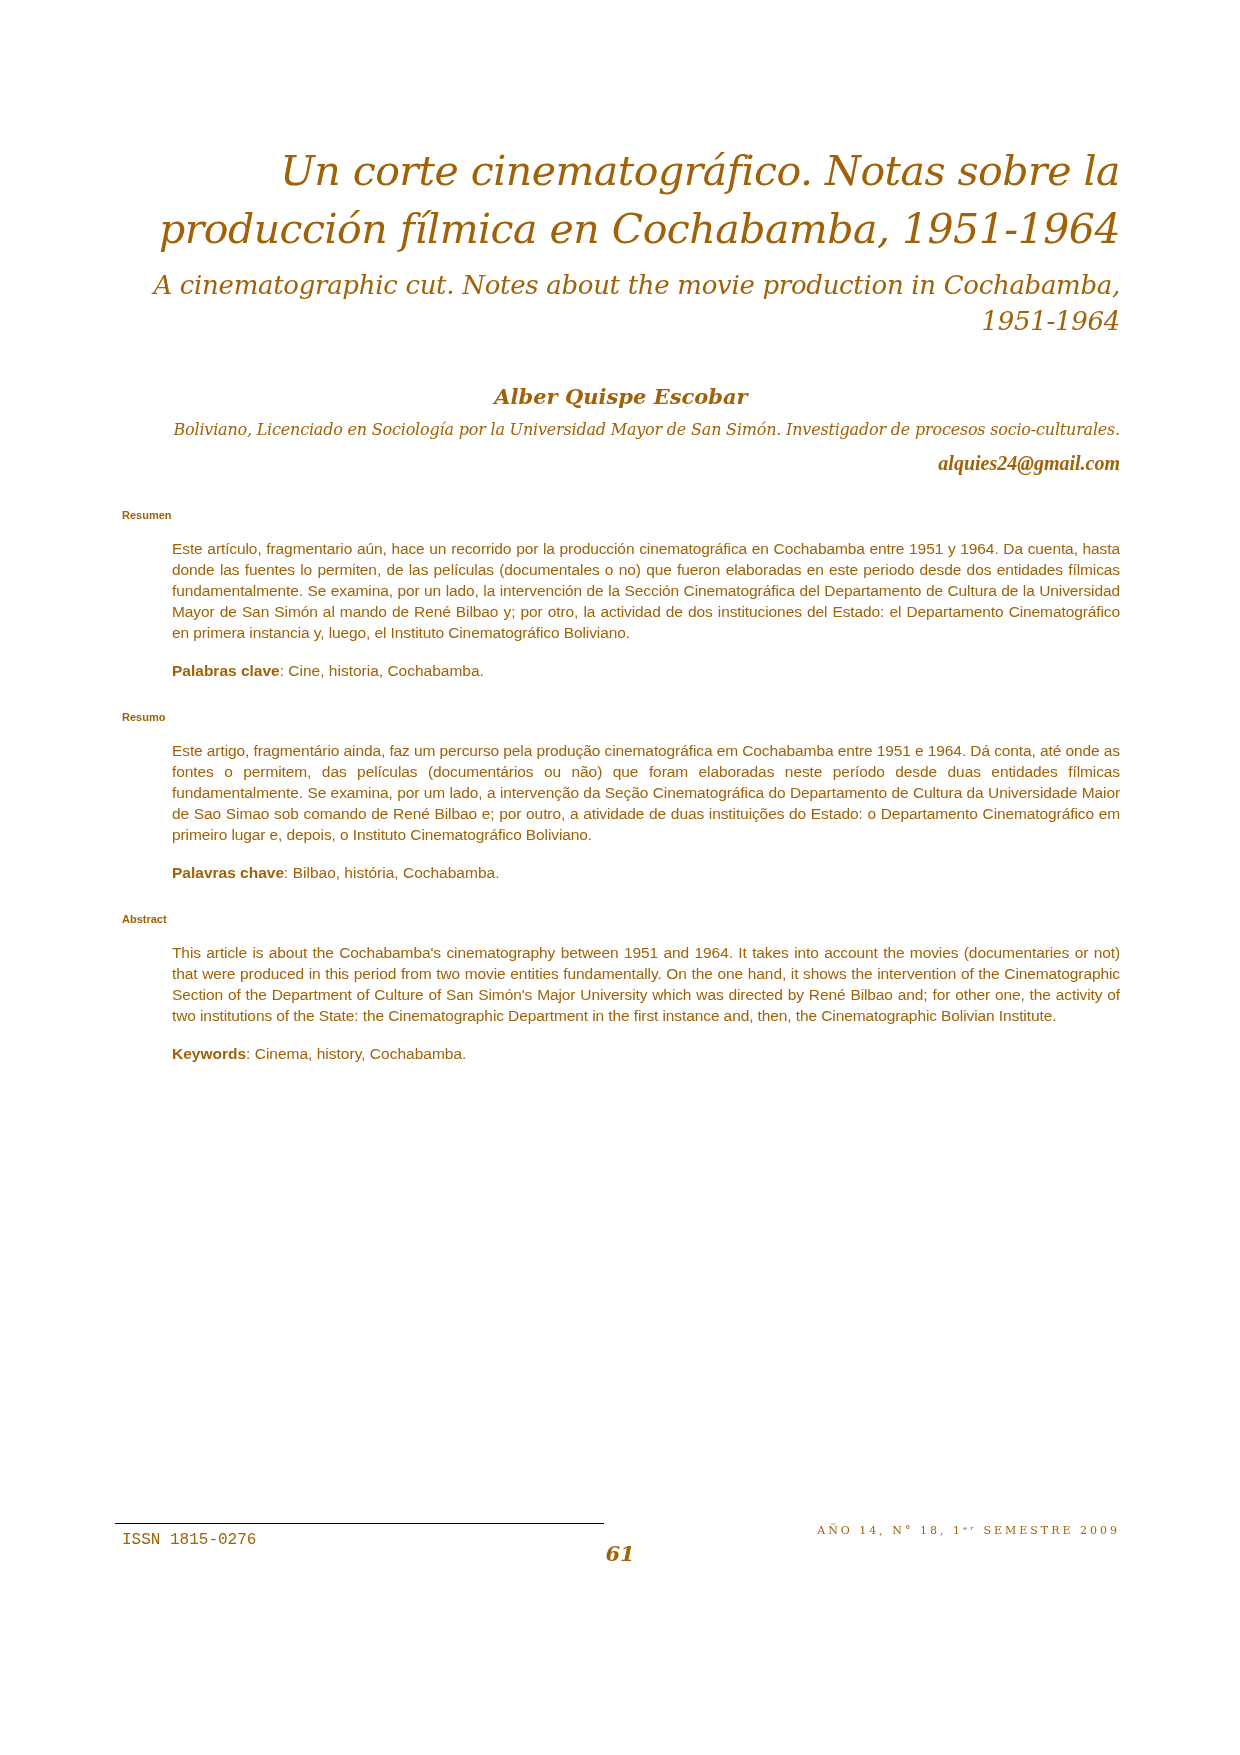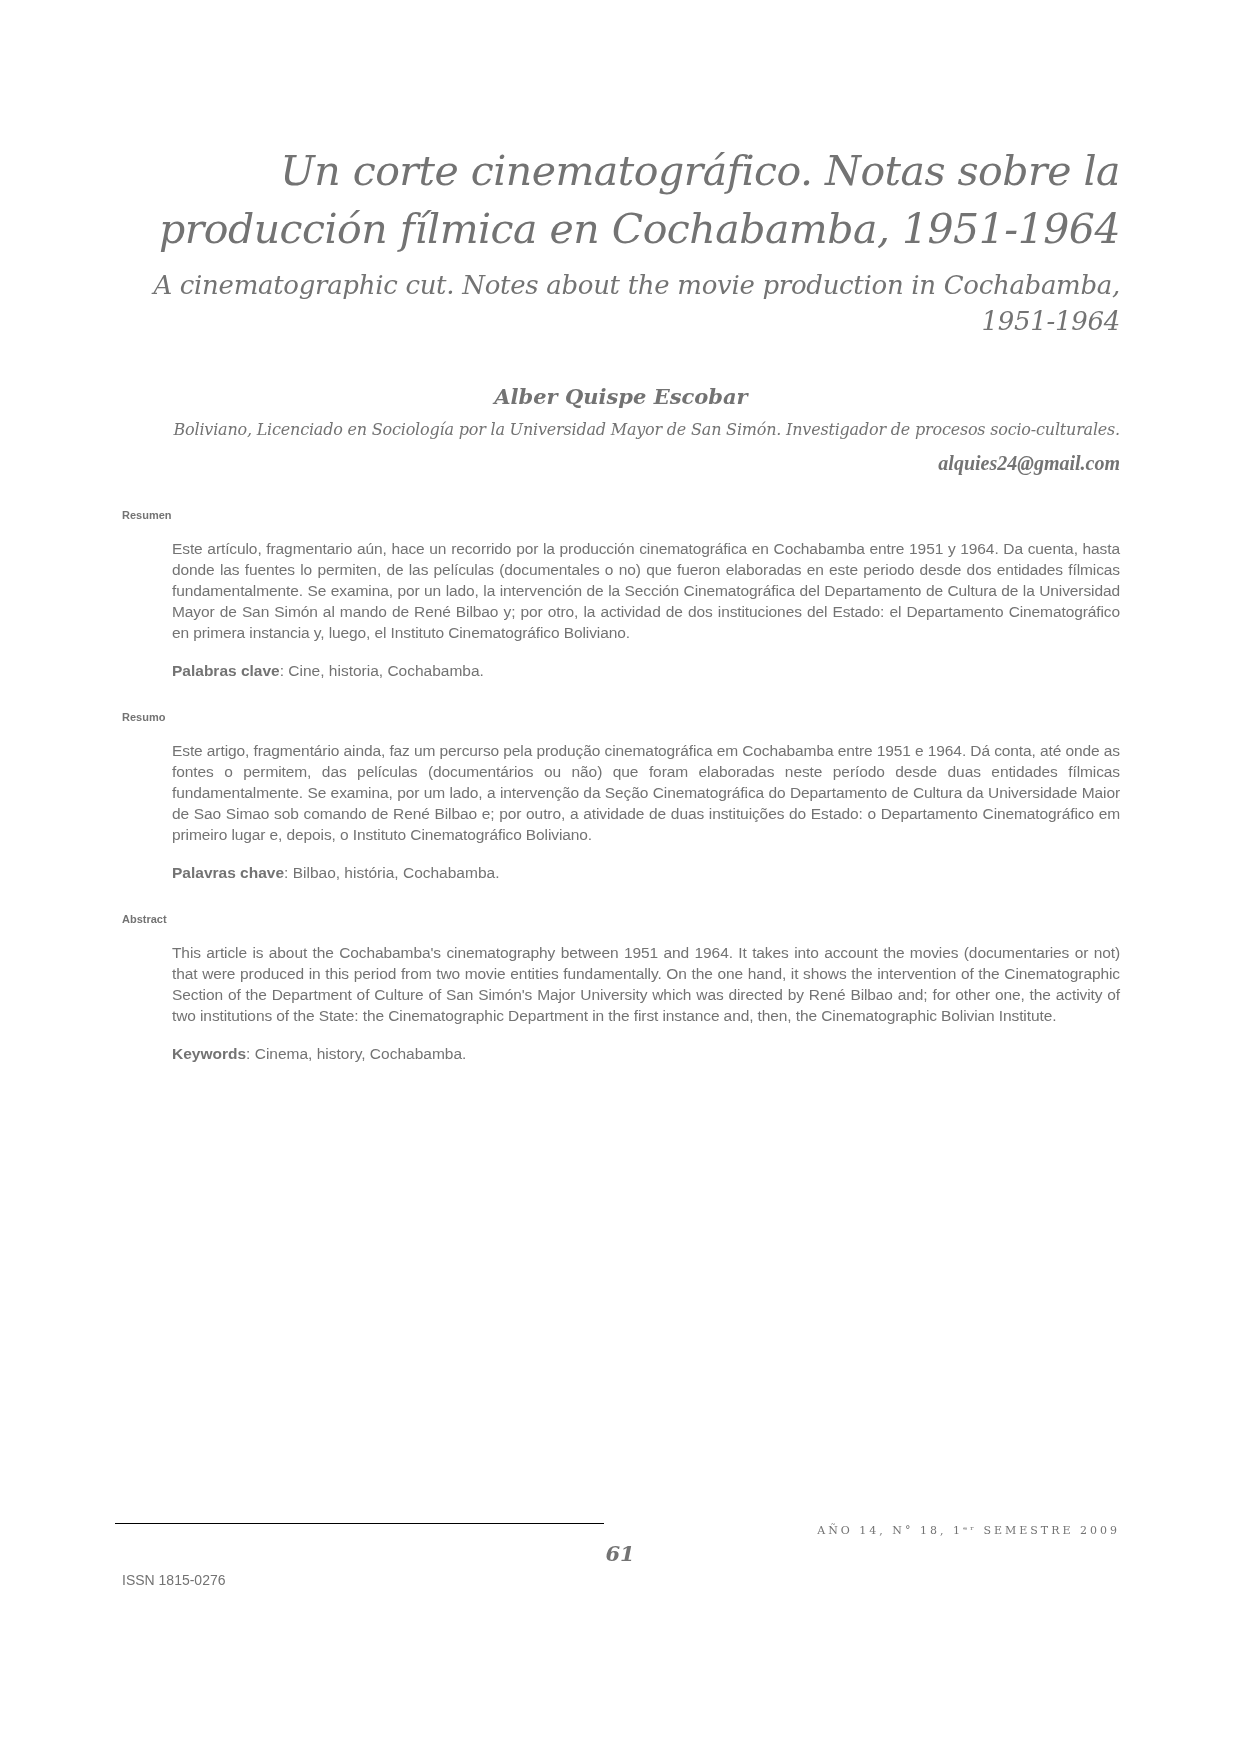--- a/index.html
+++ b/index.html
@@ -2,21 +2,21 @@
 <html><head>
 <meta charset="utf-8">
 <style>
   html, body { margin: 0; padding: 0; background: #e8e8e8; }
   .page {
     position: relative;
     width: 1240px;
     height: 1755px;
     margin: 0 auto;
     background: #ffffff;
-    color: #737373;
+    color: #a16207;
     box-sizing: border-box;
     padding: 142px 120px 0 122px;
     font-family: "Liberation Sans", sans-serif;
     overflow: hidden;
   }
 
   
   .title-block { text-align: right; }
   .title-main {
     font-family: "DejaVu Serif", serif;
@@ -85,22 +85,23 @@
   .footer-rule {
     position: absolute;
     left: 115px;
     top: 1523px;
     width: 489px;
     border-top: 1.5px solid #000;
   }
   .footer-issn {
     position: absolute;
     left: 122px;
-    top: 1572px;
-    font-size: 14px;
+    top: 1531px;
+    font-size: 16px;
+    font-family: Liberation Mono, monospace;
   }
   .footer-page {
     position: absolute;
     left: 0;
     top: 1541px;
     width: 1240px;
     text-align: center;
     font-family: "DejaVu Serif", serif;
     font-style: italic;
     font-weight: bold;

